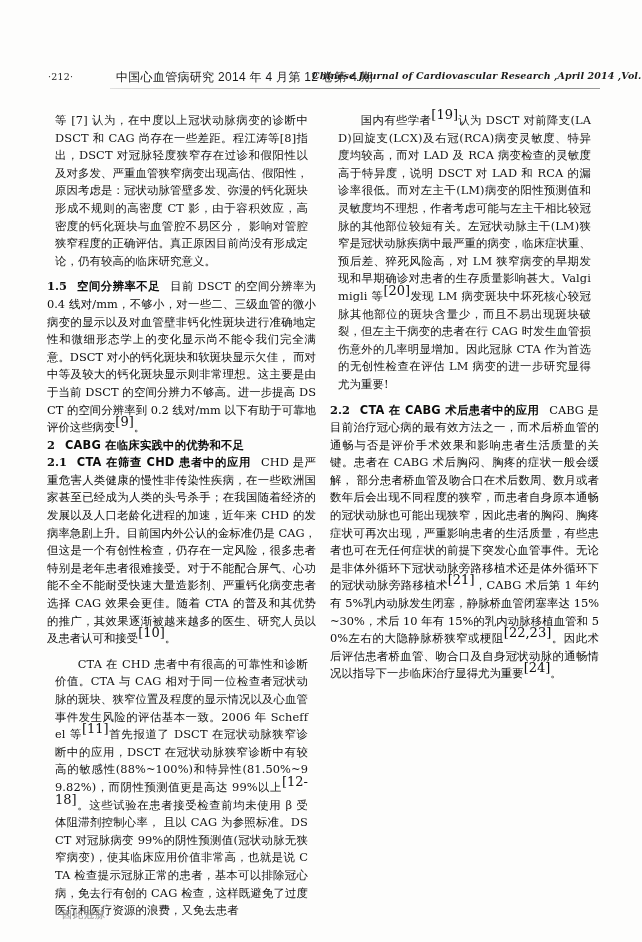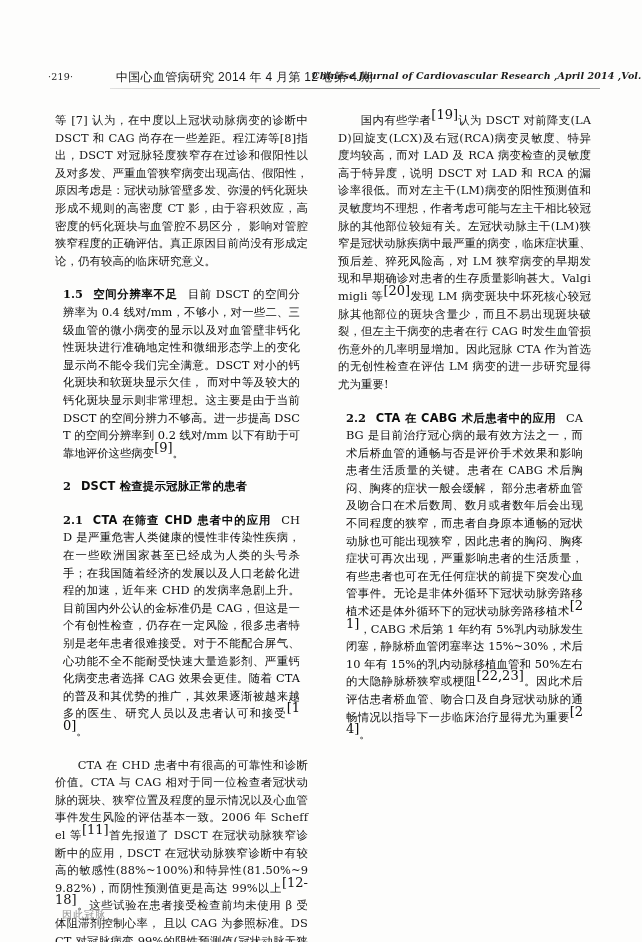--- a/index.html
+++ b/index.html
@@ -91,21 +91,21 @@
     line-height: 17.6px;
     text-align: justify;
     text-justify: inter-ideograph;
     letter-spacing: .1px;
     color: #141414;
     word-break: break-all;
   }
   p.indent { text-indent: 2em; }
 
   .sec-head {
-    margin: 16px;
+    margin: 0;
     font-size: 11.4px;
     line-height: 17.6px;
     text-align: justify;
     text-justify: inter-ideograph;
     word-break: break-all;
     color: #0d0d0d;
   }
   .sec-head .num {
     font-weight: bold;
     font-family: "DejaVu Serif", "Liberation Serif", serif;
@@ -135,35 +135,35 @@
     letter-spacing: 1px;
     font-family: "DejaVu Sans", "Liberation Sans", sans-serif;
   }
 </style>
 </head>
 <body>
 
 <div class="page">
 
   <div class="masthead">
-    <div class="folio">·219·</div>
+    <div class="folio">·212·</div>
     <div class="journal-cn">中国心血管病研究 2014 年 4 月第 12 卷第 4 期</div>
     <div class="journal-en">Chinese Journal of Cardiovascular Research ,April 2014 ,Vol.12 ,No.4</div>
     <div class="rule"></div>
   </div>
 
   <div class="columns">
 
     <div class="col">
 
       <p class="para">等 [7] 认为，在中度以上冠状动脉病变的诊断中 DSCT 和 CAG 尚存在一些差距。程江涛等[8]指出，DSCT 对冠脉轻度狭窄存在过诊和假阳性以及对多发、严重血管狭窄病变出现高估、假阳性，原因考虑是：冠状动脉管壁多发、弥漫的钙化斑块形成不规则的高密度 CT 影，由于容积效应，高密度的钙化斑块与血管腔不易区分， 影响对管腔狭窄程度的正确评估。真正原因目前尚没有形成定论，仍有较高的临床研究意义。</p>
 
       <p class="sec-head"><span class="num">1.5</span><span class="gap"></span><span class="ttl">空间分辨率不足</span><span class="gap"></span><span class="rest">目前 DSCT 的空间分辨率为 0.4 线对/mm，不够小，对一些二、三级血管的微小病变的显示以及对血管壁非钙化性斑块进行准确地定性和微细形态学上的变化显示尚不能令我们完全满意。DSCT 对小的钙化斑块和软斑块显示欠佳， 而对中等及较大的钙化斑块显示则非常理想。这主要是由于当前 DSCT 的空间分辨力不够高。进一步提高 DSCT 的空间分辨率到 0.2 线对/mm 以下有助于可靠地评价这些病变</span><sup class="cite">[9]</sup><span class="rest">。</span></p>
 
-      <p class="sec-head"><span class="num">2</span><span class="gap"></span><span class="ttl">DSCT 检查提示冠脉正常的患者</span></p>
+      <p class="sec-head"><span class="num">2</span><span class="gap"></span><span class="ttl">CABG 在临床实践中的优势和不足</span></p>
 
       <p class="sec-head"><span class="num">2.1</span><span class="gap"></span><span class="ttl">CTA 在筛查 CHD 患者中的应用</span><span class="gap"></span><span class="rest">CHD 是严重危害人类健康的慢性非传染性疾病，在一些欧洲国家甚至已经成为人类的头号杀手；在我国随着经济的发展以及人口老龄化进程的加速，近年来 CHD 的发病率急剧上升。目前国内外公认的金标准仍是 CAG，但这是一个有创性检查，仍存在一定风险，很多患者特别是老年患者很难接受。对于不能配合屏气、心功能不全不能耐受快速大量造影剂、严重钙化病变患者选择 CAG 效果会更佳。随着 CTA 的普及和其优势的推广，其效果逐渐被越来越多的医生、研究人员以及患者认可和接受</span><sup class="cite">[10]</sup><span class="rest">。</span></p>
 
       <p class="para indent"><span>CTA 在 CHD 患者中有很高的可靠性和诊断价值。CTA 与 CAG 相对于同一位检查者冠状动脉的斑块、狭窄位置及程度的显示情况以及心血管事件发生风险的评估基本一致。2006 年 Scheffel 等</span><sup class="cite">[11]</sup><span>首先报道了 DSCT 在冠状动脉狭窄诊断中的应用，DSCT 在冠状动脉狭窄诊断中有较高的敏感性(88%~100%)和特异性(81.50%~99.82%)，而阴性预测值更是高达 99%以上</span><sup class="cite">[12-18]</sup><span>。这些试验在患者接受检查前均未使用 β 受体阻滞剂控制心率， 且以 CAG 为参照标准。DSCT 对冠脉病变 99%的阴性预测值(冠状动脉无狭窄病变)，使其临床应用价值非常高，也就是说 CTA 检查提示冠脉正常的患者，基本可以排除冠心病，免去行有创的 CAG 检查，这样既避免了过度医疗和医疗资源的浪费，又免去患者</span></p>
 
     </div>
 
     <div class="col">
 
 

